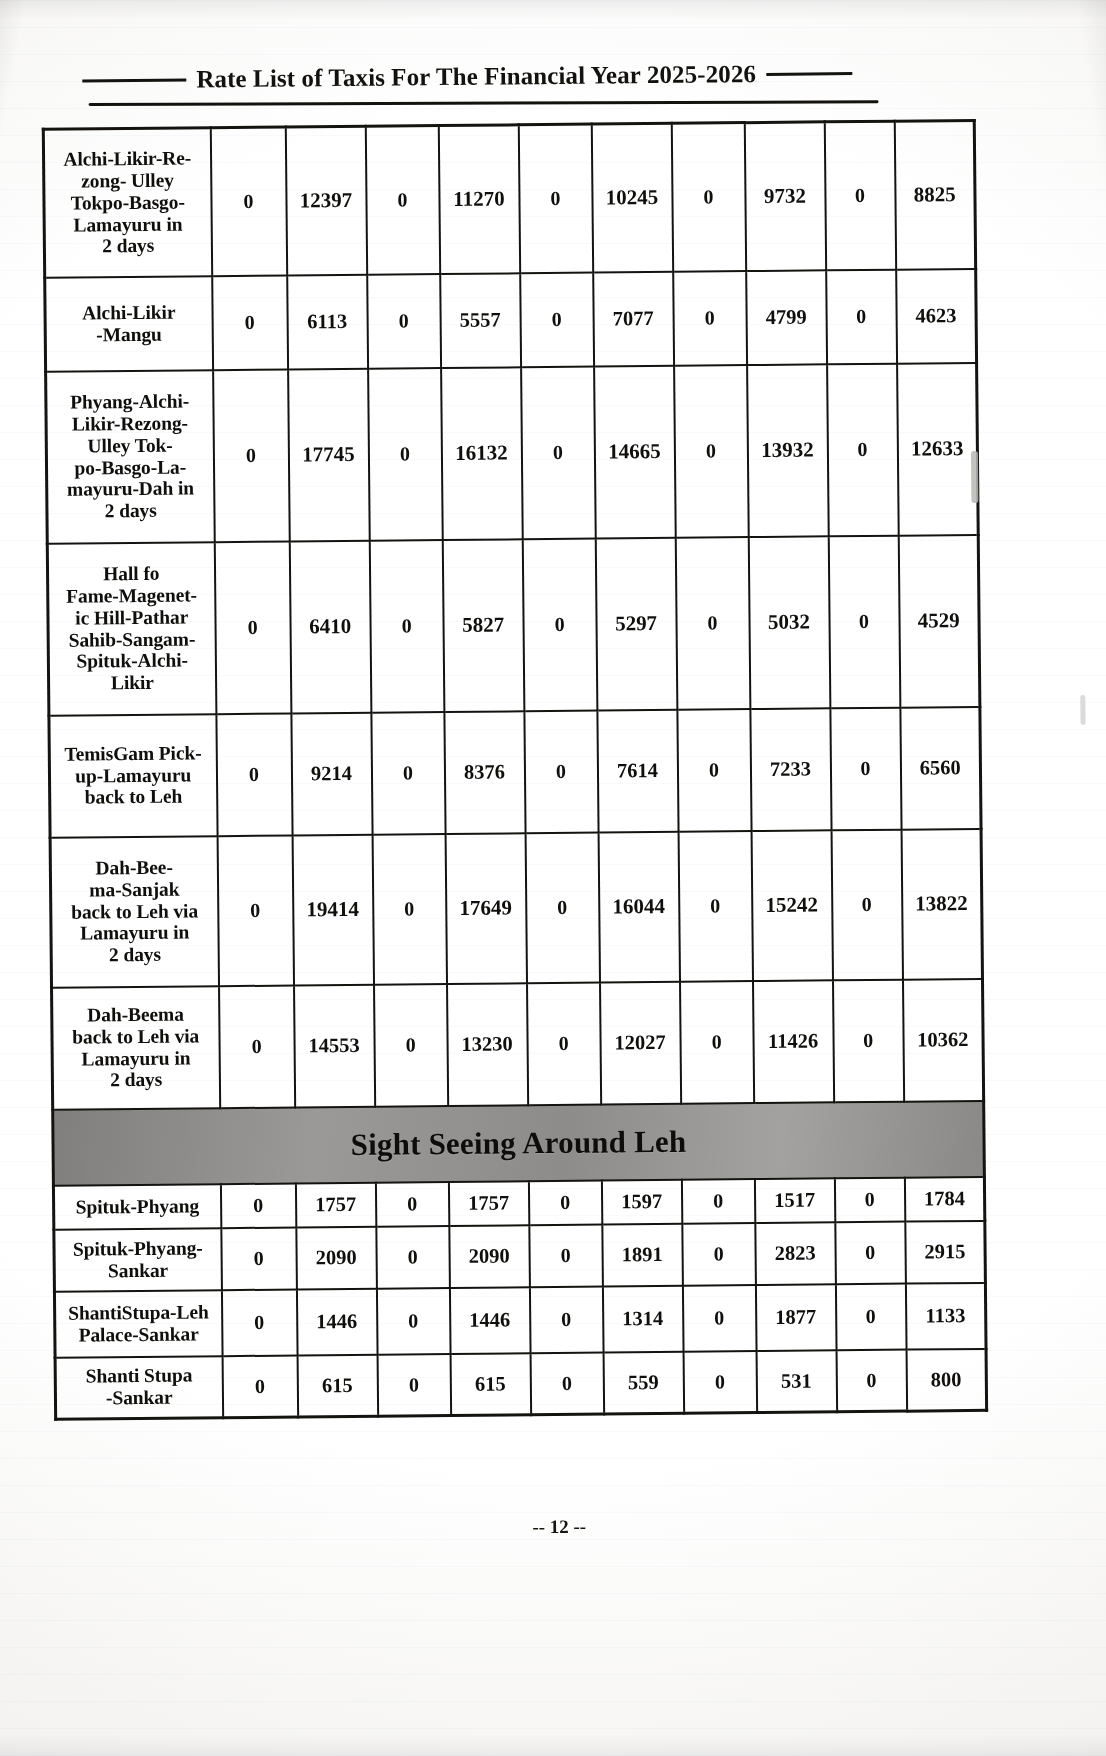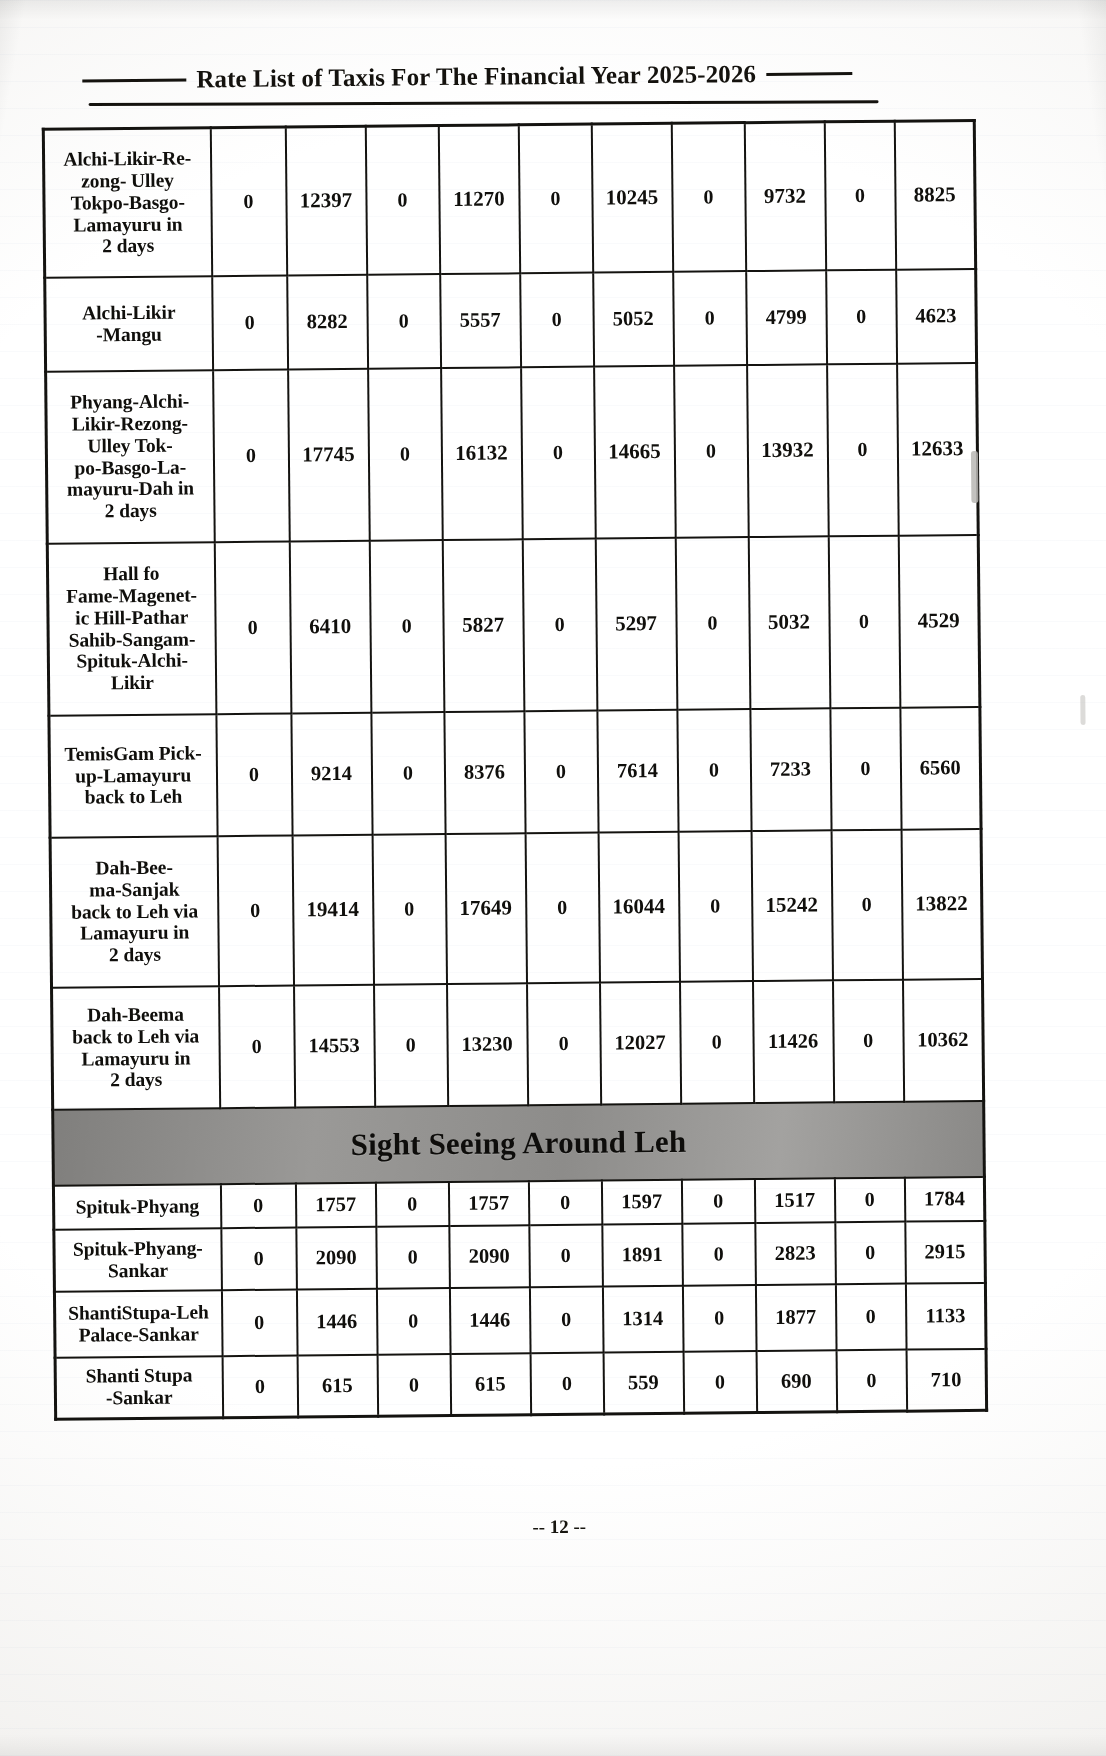--- a/index.html
+++ b/index.html
@@ -197,25 +197,25 @@
             <td class="zero">0</td>
             <td class="rate">10245</td>
             <td class="zero">0</td>
             <td class="rate">9732</td>
             <td class="zero">0</td>
             <td class="rate">8825</td>
           </tr>
           <tr style="height: 94px;">
             <td class="route">Alchi-Likir<br>-Mangu</td>
             <td class="zero">0</td>
-            <td class="rate">8282</td>
+            <td class="rate">6113</td>
             <td class="zero">0</td>
             <td class="rate">5557</td>
             <td class="zero">0</td>
-            <td class="rate">5052</td>
+            <td class="rate">7077</td>
             <td class="zero">0</td>
             <td class="rate">4799</td>
             <td class="zero">0</td>
             <td class="rate">4623</td>
           </tr>
           <tr class="tall" style="height: 172px;">
             <td class="route">Phyang-Alchi-<br>Likir-Rezong-<br>Ulley Tok-<br>po-Basgo-La-<br>mayuru-Dah in<br>2 days</td>
             <td class="zero">0</td>
             <td class="rate">17745</td>
             <td class="zero">0</td>
@@ -323,23 +323,23 @@
           </tr>
           <tr style="height: 62px;">
             <td class="route">Shanti Stupa<br>-Sankar</td>
             <td class="zero">0</td>
             <td class="rate">615</td>
             <td class="zero">0</td>
             <td class="rate">615</td>
             <td class="zero">0</td>
             <td class="rate">559</td>
             <td class="zero">0</td>
-            <td class="rate">690</td>
-            <td class="zero">0</td>
-            <td class="rate">710</td>
+            <td class="rate">531</td>
+            <td class="zero">0</td>
+            <td class="rate">800</td>
           </tr>
         </tbody>
     </table>
   </div>
 
   <div class="footer">-- 12 --</div>
 
   <div class="margin-mark" style="left:975px; top:455px; width:7px; height:52px; border-radius:3px;"></div>
   <div class="margin-mark" style="left:1082px; top:700px; width:5px; height:30px; border-radius:3px; opacity:.5;"></div>
 </div>

